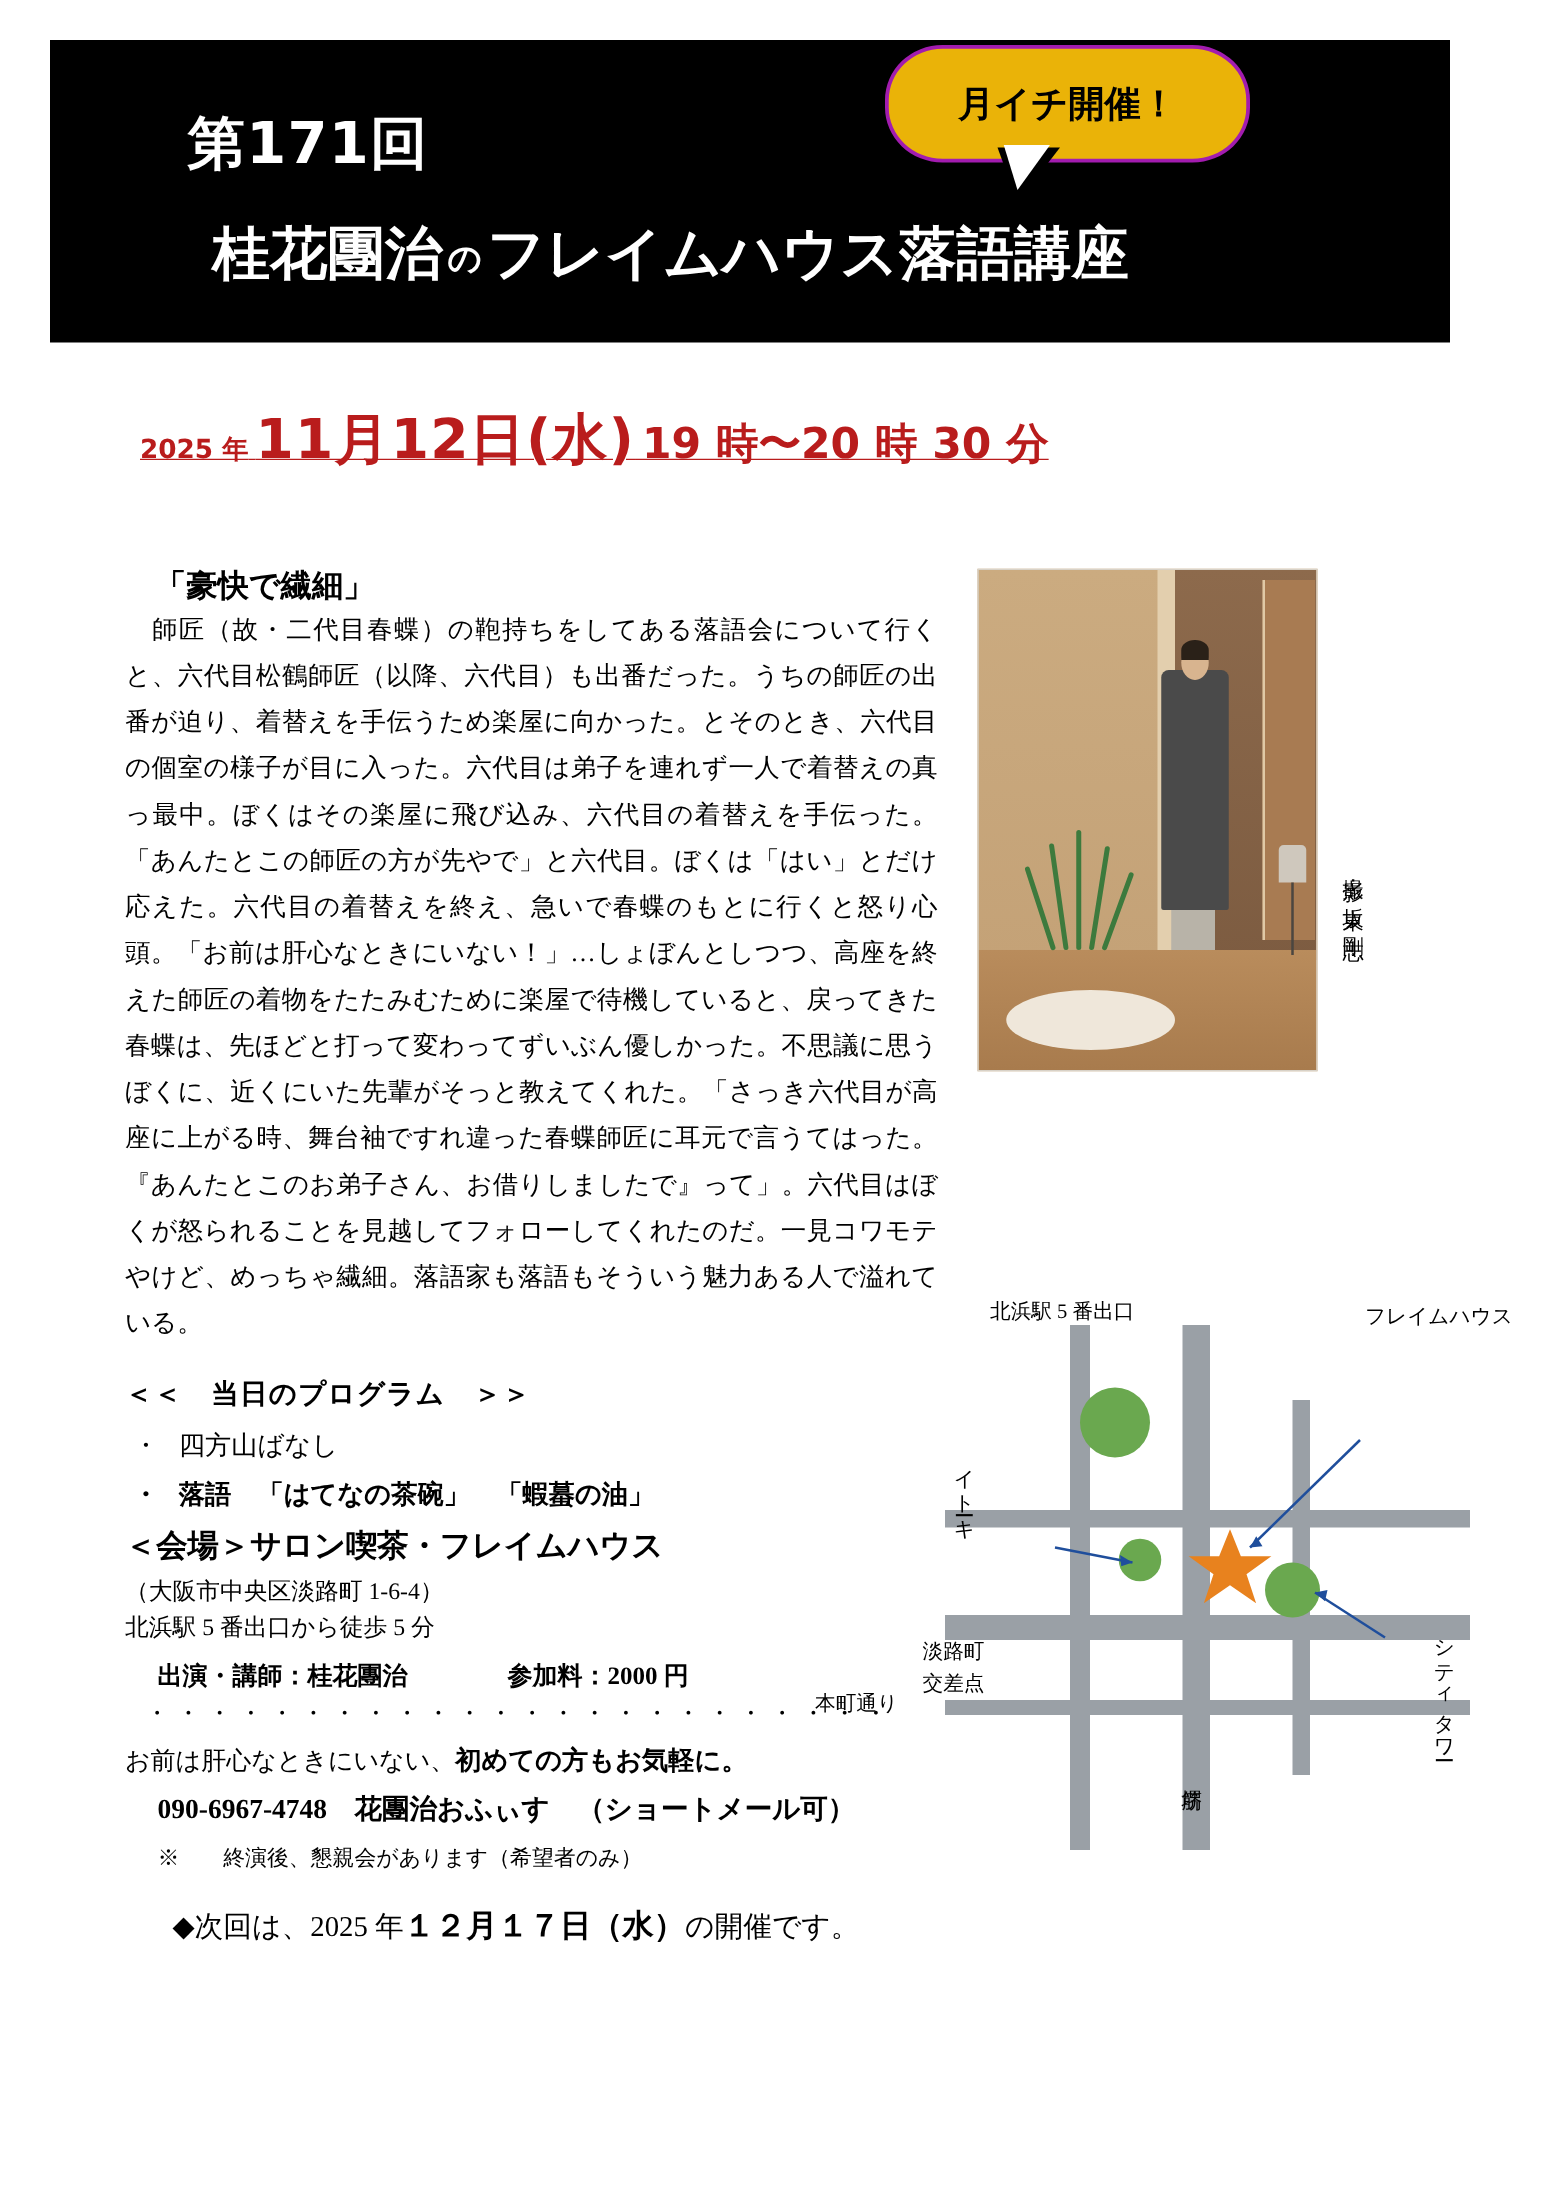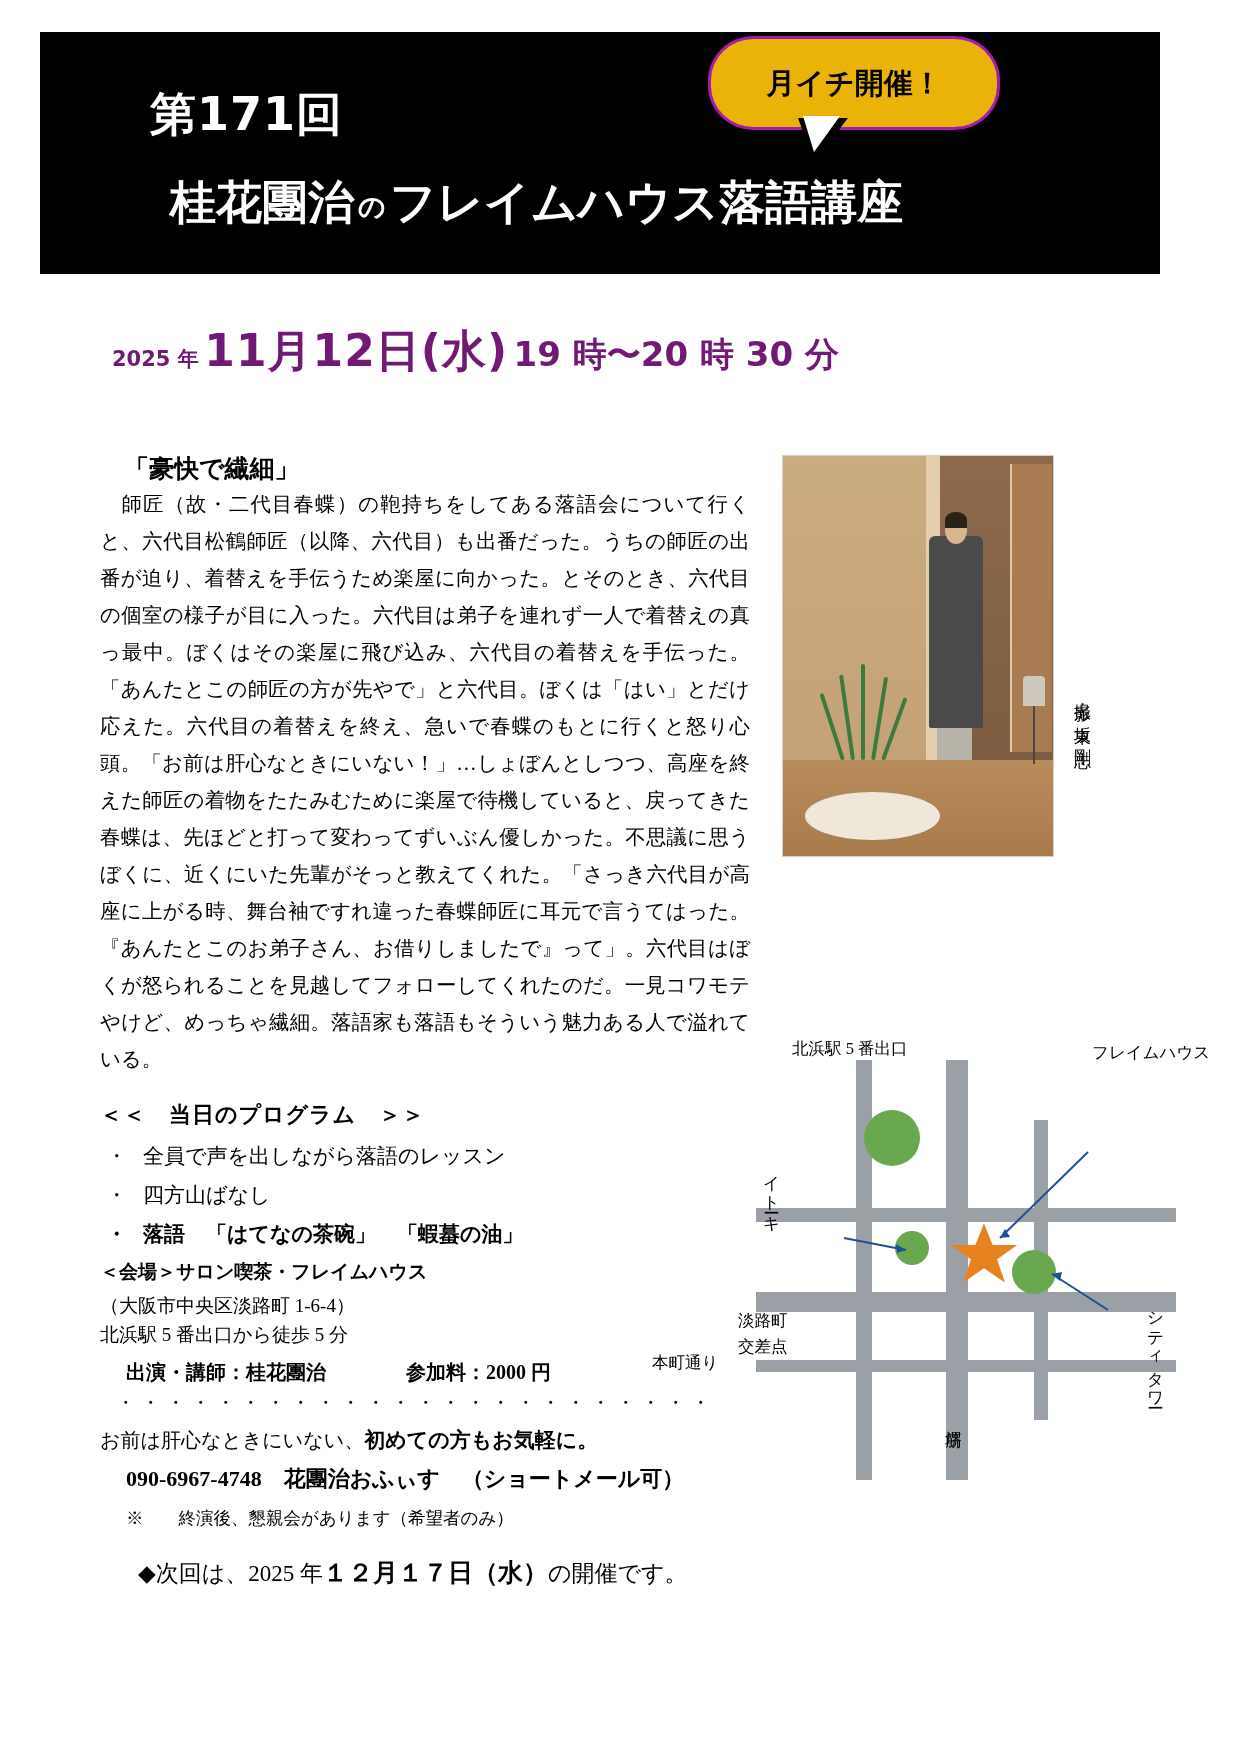--- a/index.html
+++ b/index.html
@@ -102,21 +102,22 @@
   }
 
   
   .date-line {
     position: absolute;
     left: 112px;
     top: 322px;
     white-space: nowrap;
     font-family: "DejaVu Sans", sans-serif;
     font-weight: bold;
-    color: #701a75;
+    color: #b91c1c;
+    text-decoration: underline;
   }
   .date-year { font-size: 21px; }
   .date-main { font-size: 44px; letter-spacing: 1px; }
   .date-time { font-size: 34px; }
 
   
   .essay-title {
     position: absolute;
     left: 124px;
     top: 452px;
@@ -232,21 +233,21 @@
     letter-spacing: 1px;
   }
   .prog-item {
     font-size: 21px;
     margin-bottom: 11px;
     padding-left: 6px;
   }
   .prog-item .bullet { padding-right: 16px; }
   .prog-item.bold-item { font-weight: bold; }
   .venue {
-    font-size: 19px;
+    font-size: 25px;
     font-weight: bold;
     margin-top: 6px;
     margin-bottom: 6px;
   }
   .addr {
     font-size: 19px;
     line-height: 29px;
   }
   .perf-row {
     font-size: 20px;
@@ -359,23 +360,20 @@
     <div class="ph-lamp-shade"></div>
     <div class="ph-lamp-pole"></div>
   </div>
 </div>
 <div class="photo-credit">撮影：坂東　剛志</div>
 
 <div class="program">
   <div class="prog-head">＜＜　当日のプログラム　＞＞</div>
 
   <div class="prog-item">
-    <span class="bullet">・</span><span>全員で声を出しながら落語のレッスン</span>
-  </div>
-  <div class="prog-item">
     <span class="bullet">・</span><span>四方山ばなし</span>
   </div>
   <div class="prog-item bold-item">
     <span class="bullet">・</span><span>落語　「はてなの茶碗」　「蝦蟇の油」</span>
   </div>
 
   <div class="venue">＜会場＞サロン喫茶・フレイムハウス</div>
   <div class="addr">（大阪市中央区淡路町 1-6-4）</div>
   <div class="addr">北浜駅 5 番出口から徒歩 5 分</div>
 

